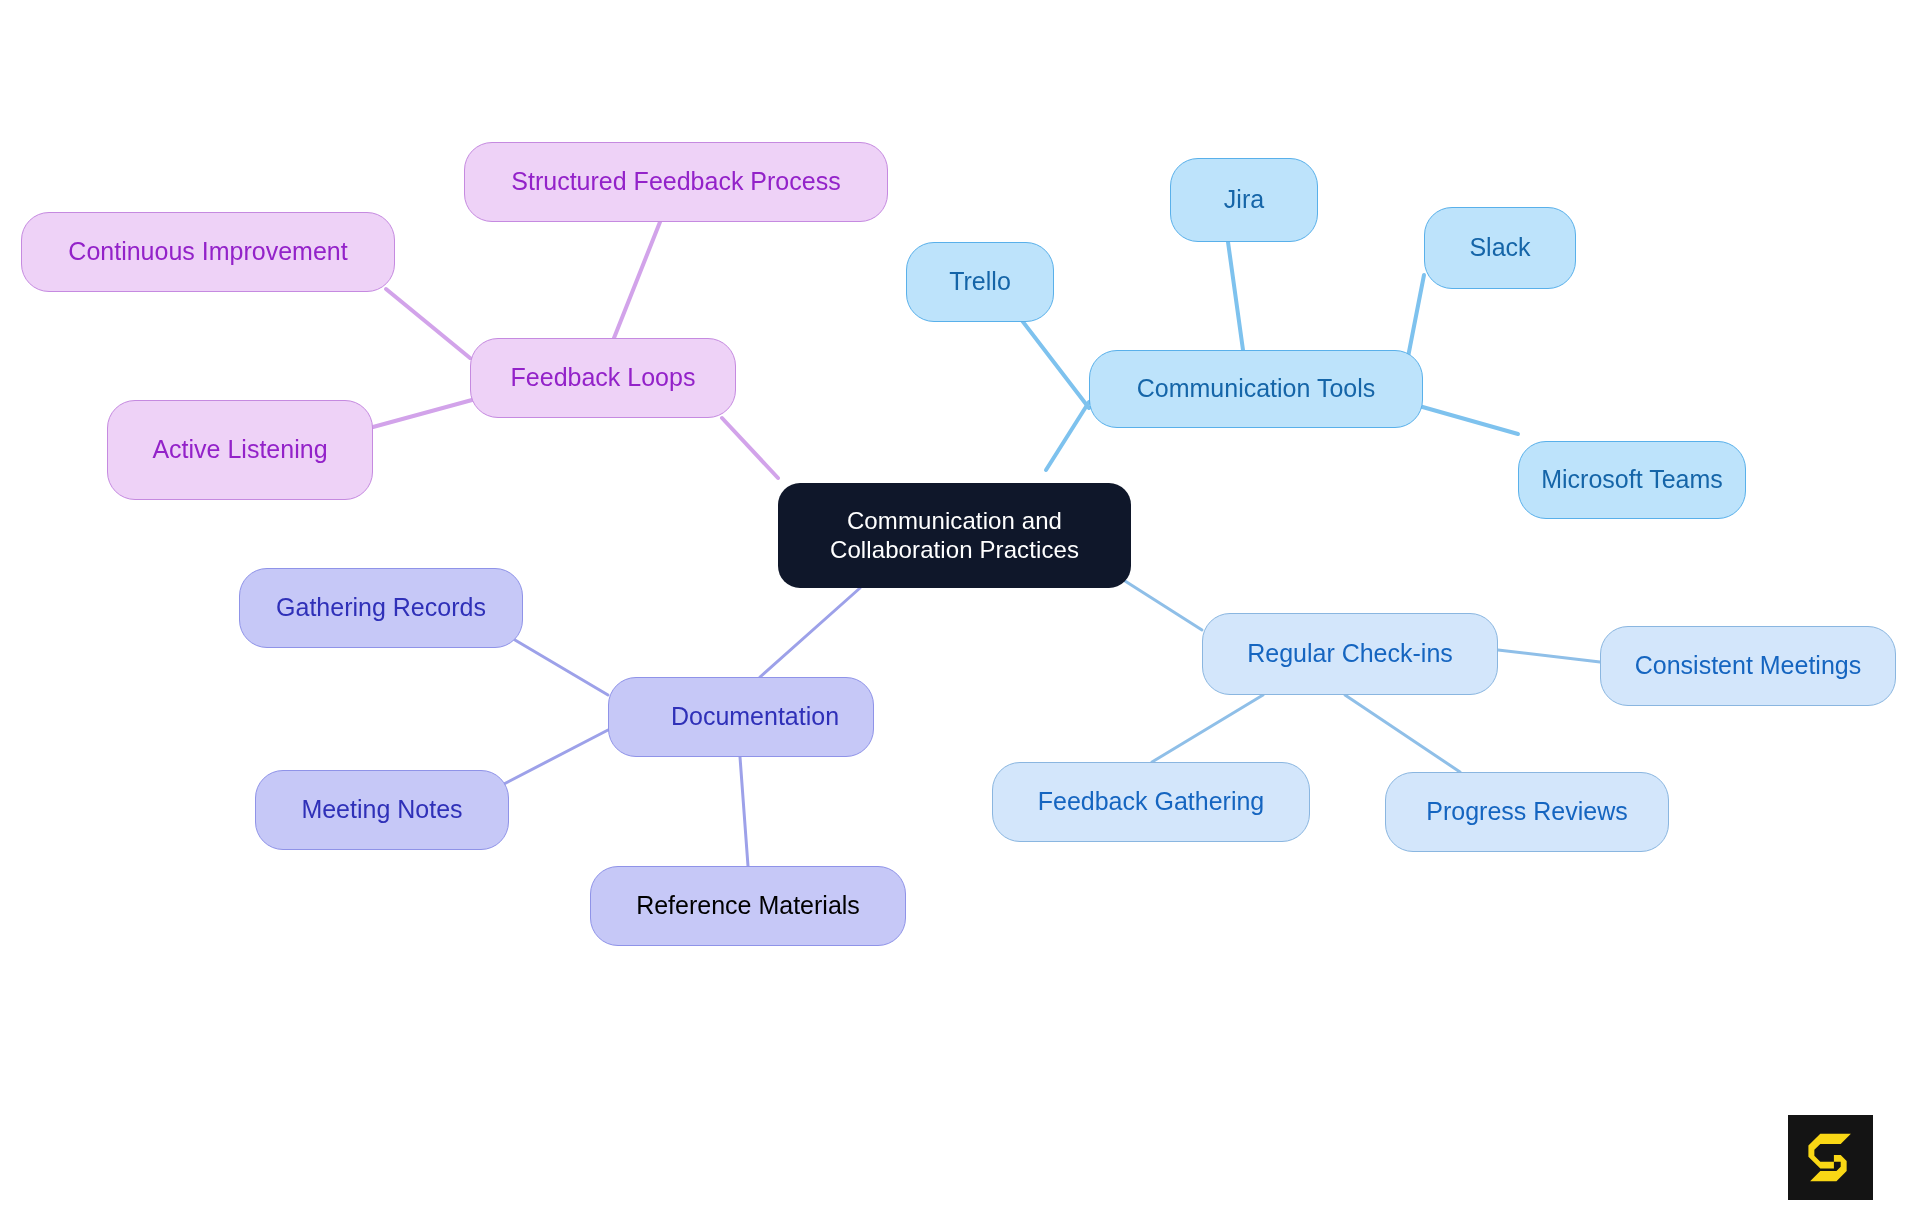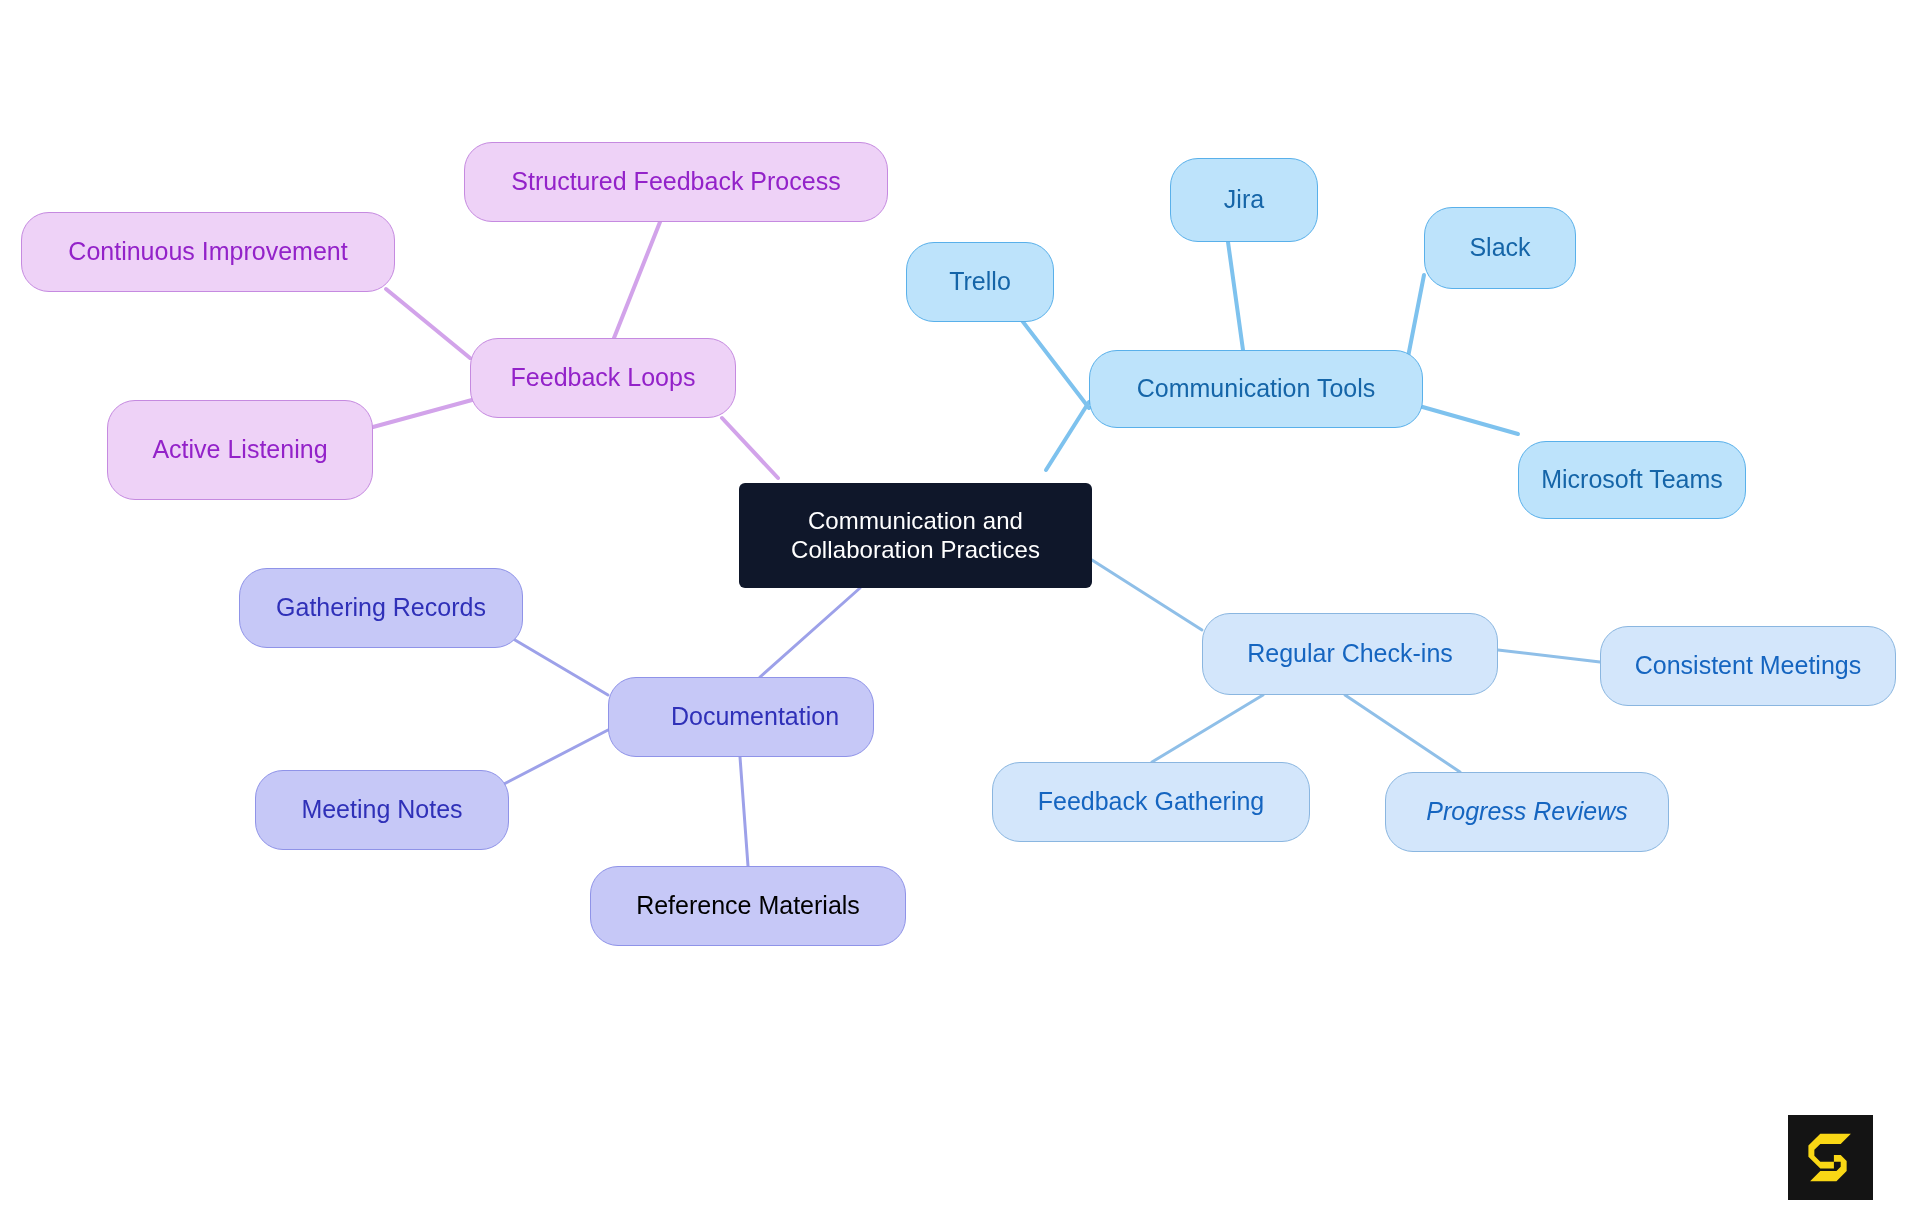--- a/index.html
+++ b/index.html
@@ -36,24 +36,25 @@
     justify-content: center;
     text-align: center;
     border-radius: 28px;
     border-style: solid;
     border-width: 1.5px;
     line-height: 1.18;
     white-space: pre-line;
     padding: 4px 10px;
   }
   .node-root {
-    border-radius: 6px;
+    border-radius: 22px;
     border-width: 0;
     font-size: 24px;
     letter-spacing: 0.1px;
+    margin-left: 39px;
   }
   .node-l1 { font-size: 25px; }
   .node-l2 { font-size: 25px; }
   #brand-logo {
     position: absolute;
     display: flex;
     align-items: center;
     justify-content: center;
   }
 </style>
@@ -84,21 +85,21 @@
       <div class="node node-root" style="left: 739px; top: 483px; width: 353px; height: 105px; background: rgb(15, 23, 42); border-color: rgb(15, 23, 42); color: rgb(255, 255, 255);"><span>Communication and
 Collaboration Practices</span></div>
       <div class="node node-l1" style="left: 1089px; top: 350px; width: 334px; height: 78px; background: rgb(189, 227, 251); border-color: rgb(89, 176, 234); color: rgb(21, 101, 168);"><span>Communication Tools</span></div>
       <div class="node node-l2" style="left: 906px; top: 242px; width: 148px; height: 80px; background: rgb(189, 227, 251); border-color: rgb(89, 176, 234); color: rgb(21, 101, 168);"><span>Trello</span></div>
       <div class="node node-l2" style="left: 1170px; top: 158px; width: 148px; height: 84px; background: rgb(189, 227, 251); border-color: rgb(89, 176, 234); color: rgb(21, 101, 168);"><span>Jira</span></div>
       <div class="node node-l2" style="left: 1424px; top: 207px; width: 152px; height: 82px; background: rgb(189, 227, 251); border-color: rgb(89, 176, 234); color: rgb(21, 101, 168);"><span>Slack</span></div>
       <div class="node node-l2" style="left: 1518px; top: 407px; width: 228px; height: 78px; background: rgb(189, 227, 251); border-color: rgb(89, 176, 234); color: rgb(21, 101, 168); margin-top: 34px;"><span>Microsoft Teams</span></div>
       <div class="node node-l1" style="left: 1202px; top: 613px; width: 296px; height: 82px; background: rgb(211, 230, 251); border-color: rgb(138, 182, 224); color: rgb(21, 101, 192);"><span>Regular Check-ins</span></div>
       <div class="node node-l2" style="left: 1600px; top: 626px; width: 296px; height: 80px; background: rgb(211, 230, 251); border-color: rgb(138, 182, 224); color: rgb(21, 101, 192);"><span>Consistent Meetings</span></div>
       <div class="node node-l2" style="left: 992px; top: 762px; width: 318px; height: 80px; background: rgb(211, 230, 251); border-color: rgb(138, 182, 224); color: rgb(21, 101, 192);"><span>Feedback Gathering</span></div>
-      <div class="node node-l2" style="left: 1385px; top: 772px; width: 284px; height: 80px; background: rgb(211, 230, 251); border-color: rgb(138, 182, 224); color: rgb(21, 101, 192); font-style: italic;"><span>Progress Reviews</span></div>
+      <div class="node node-l2" style="left: 1385px; top: 772px; width: 284px; height: 80px; background: rgb(211, 230, 251); border-color: rgb(138, 182, 224); color: rgb(21, 101, 192);"><span>Progress Reviews</span></div>
       <div class="node node-l1" style="left: 608px; top: 677px; width: 266px; height: 80px; background: rgb(198, 200, 247); border-color: rgb(143, 147, 232); color: rgb(47, 48, 184); padding-left: 38px;"><span>Documentation</span></div>
       <div class="node node-l2" style="left: 239px; top: 568px; width: 284px; height: 80px; background: rgb(198, 200, 247); border-color: rgb(143, 147, 232); color: rgb(47, 48, 184);"><span>Gathering Records</span></div>
       <div class="node node-l2" style="left: 255px; top: 770px; width: 254px; height: 80px; background: rgb(198, 200, 247); border-color: rgb(143, 147, 232); color: rgb(47, 48, 184);"><span>Meeting Notes</span></div>
       <div class="node node-l2" style="left: 590px; top: 866px; width: 316px; height: 80px; background: rgb(198, 200, 247); border-color: rgb(143, 147, 232); color: #000000;"><span>Reference Materials</span></div>
       <div class="node node-l1" style="left: 470px; top: 338px; width: 266px; height: 80px; background: rgb(238, 210, 247); border-color: rgb(197, 138, 224); color: rgb(147, 34, 201);"><span>Feedback Loops</span></div>
       <div class="node node-l2" style="left: 464px; top: 142px; width: 424px; height: 80px; background: rgb(238, 210, 247); border-color: rgb(197, 138, 224); color: rgb(147, 34, 201);"><span>Structured Feedback Process</span></div>
       <div class="node node-l2" style="left: 21px; top: 212px; width: 374px; height: 80px; background: rgb(238, 210, 247); border-color: rgb(197, 138, 224); color: rgb(147, 34, 201);"><span>Continuous Improvement</span></div>
       <div class="node node-l2" style="left: 107px; top: 400px; width: 266px; height: 100px; background: rgb(238, 210, 247); border-color: rgb(197, 138, 224); color: rgb(147, 34, 201);"><span>Active Listening</span></div>
     </div>
 

